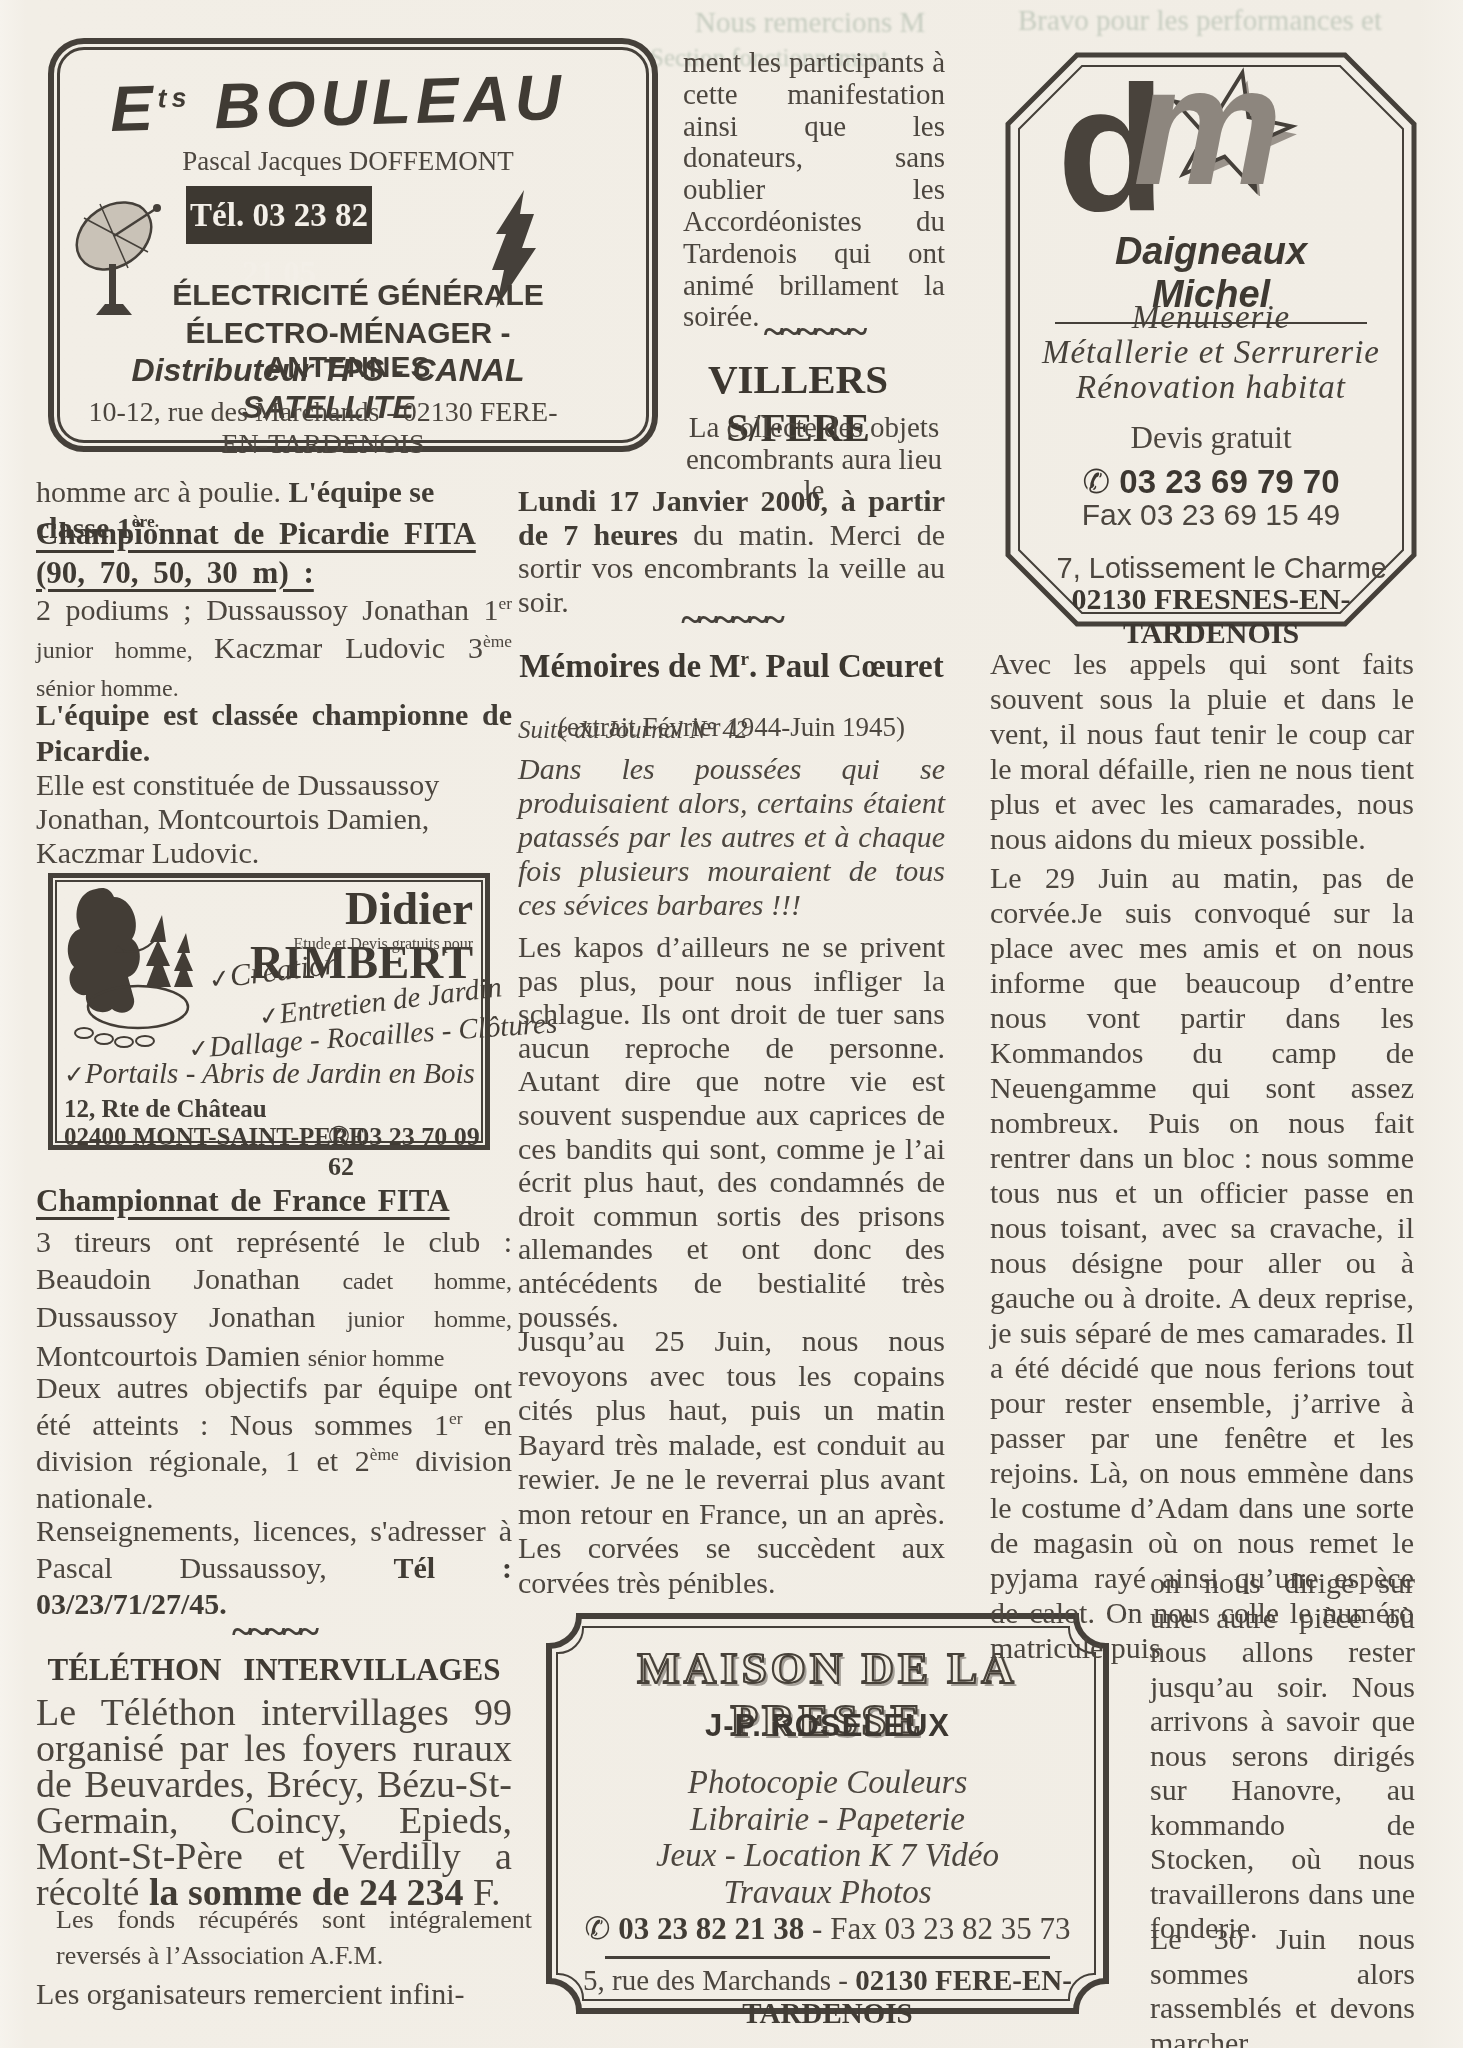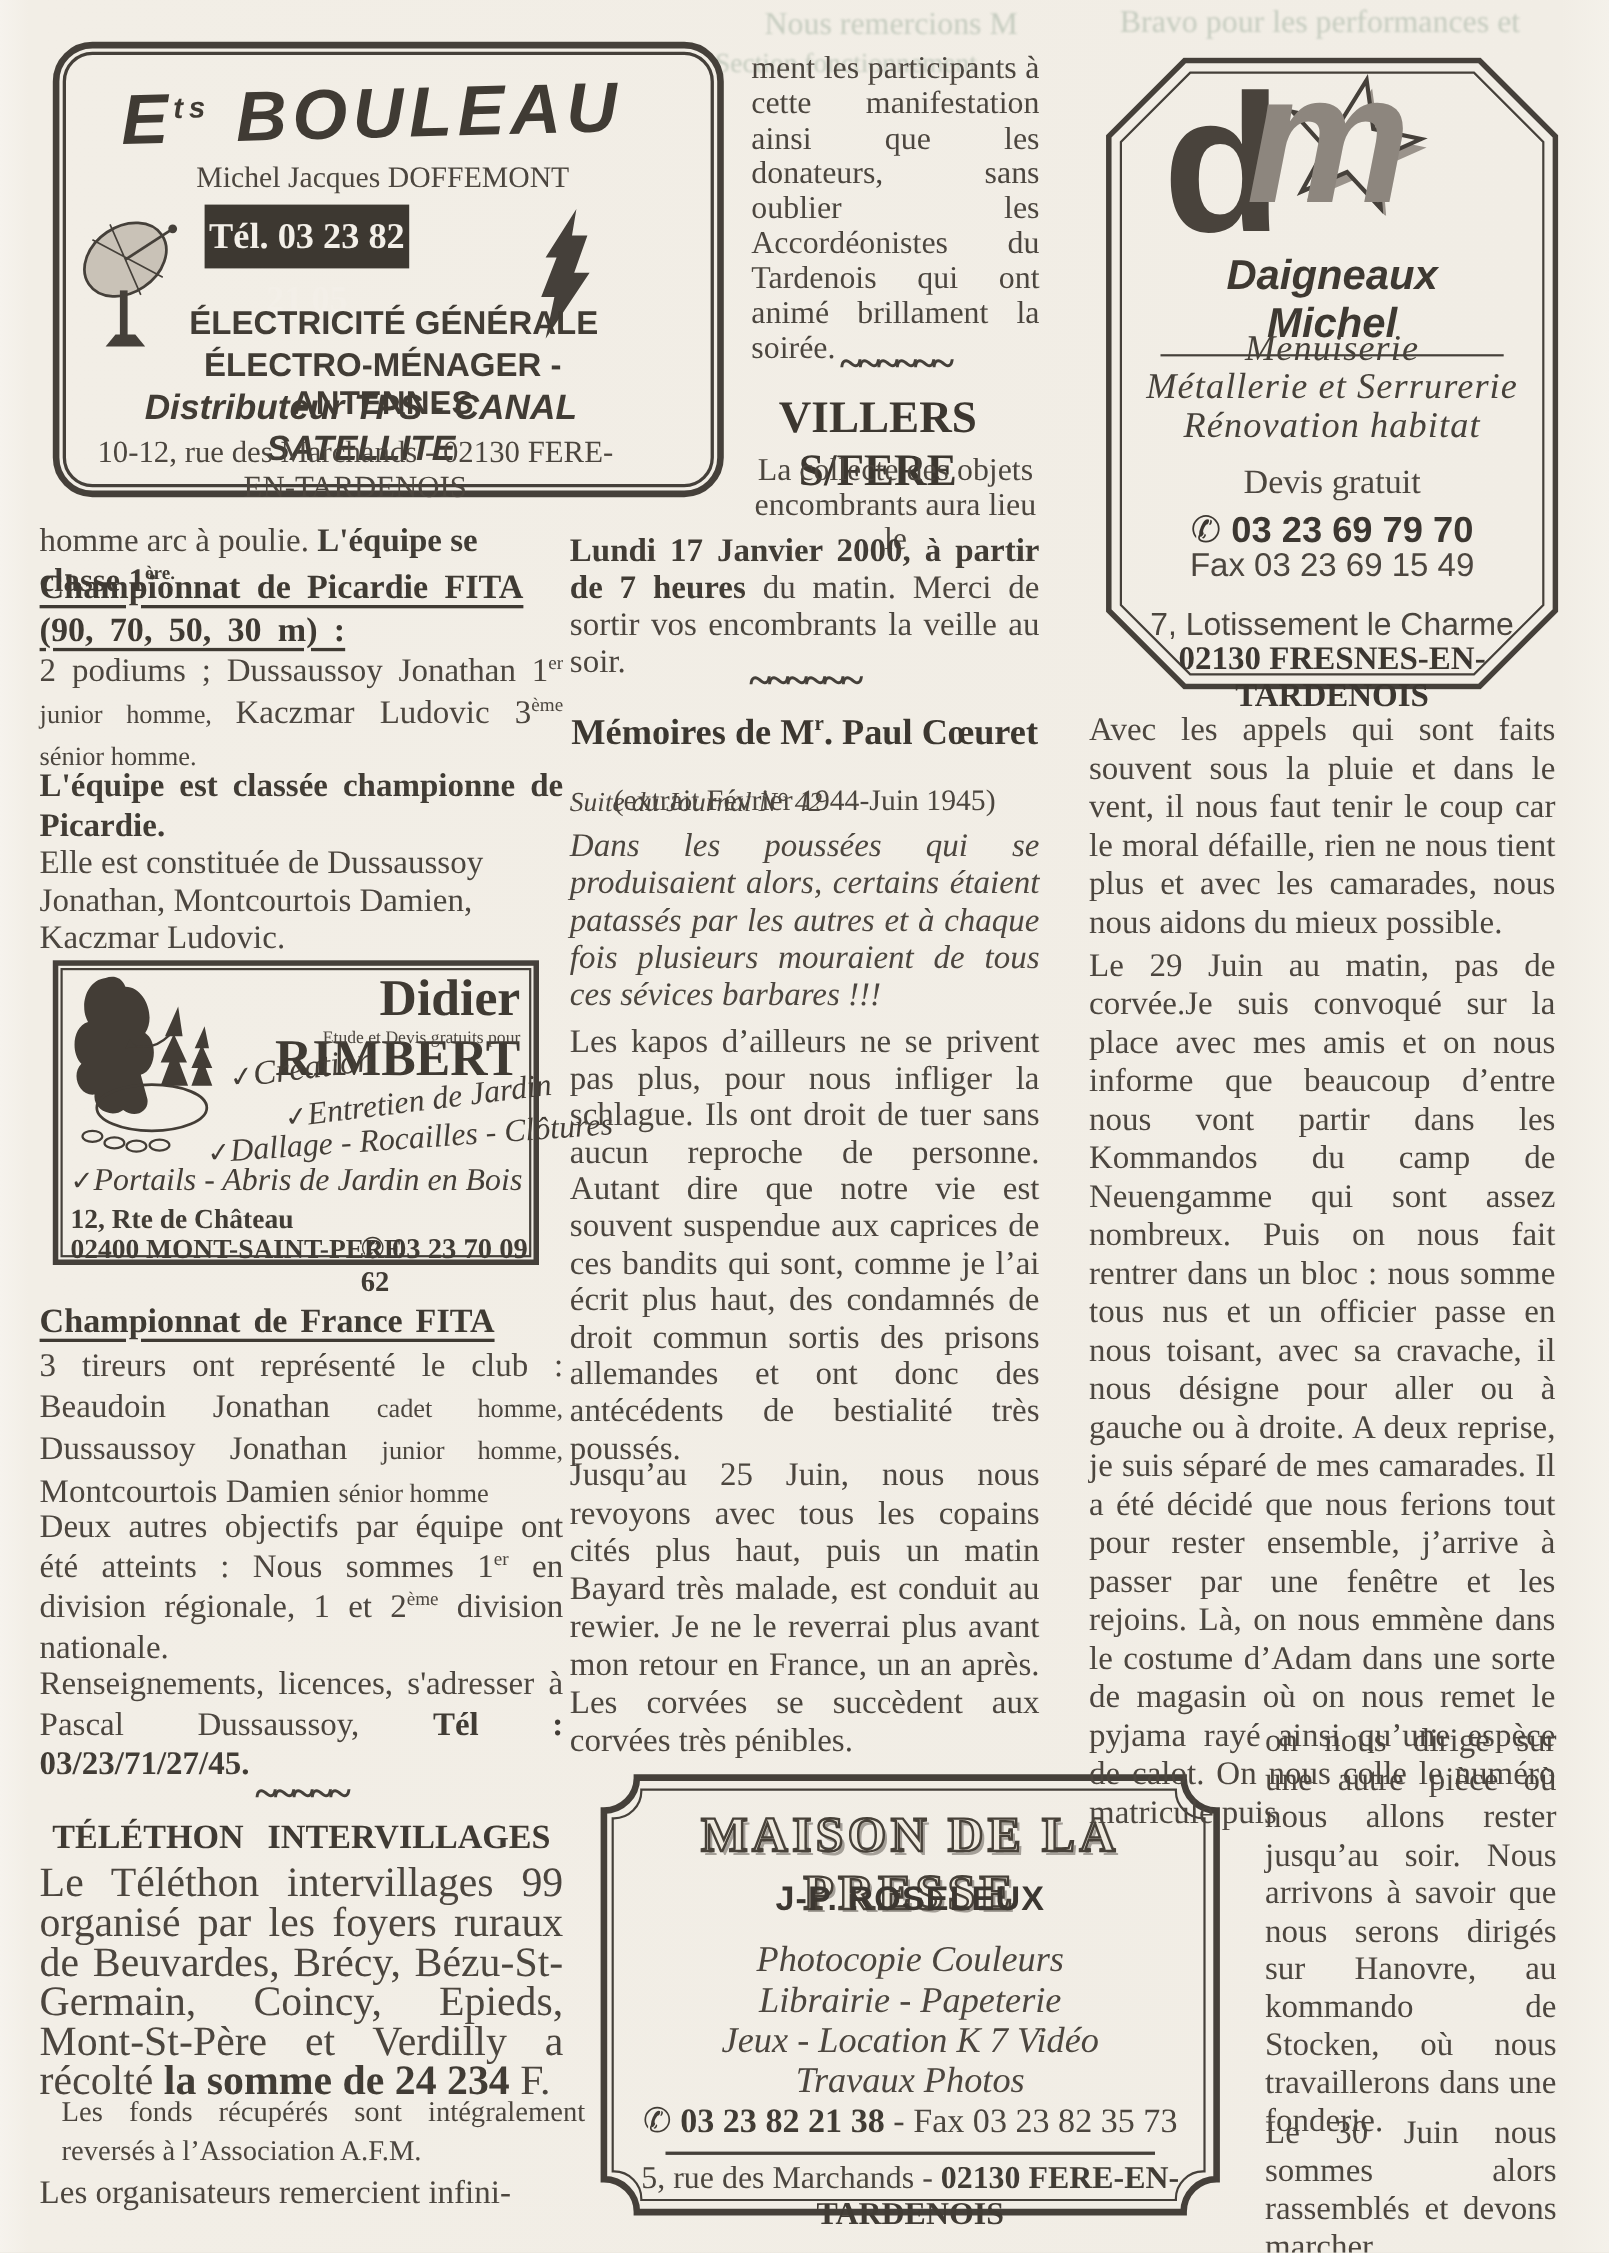--- a/index.html
+++ b/index.html
@@ -47,21 +47,21 @@
   <div class="abs bleed serif" style="left:650px; top:44px; font-size:25px;">Section fonctionnement</div>
   <div class="abs bleed serif" style="left:1018px; top:4px;">Bravo pour les performances et</div>
 
   <div class="abs" style="left:48px; top:38px; width:610px; height:414px;">
     <div class="frame-outer"></div>
     <div class="frame-inner"></div>
     <div class="abs bouleau-logo" style="left:60px; top:28px; width:460px; font-size:64px; text-align:center;">
       <span>E</span><sup style="font-size:.42em;">ts</sup>
       <span>BOULEAU</span>
     </div>
-    <div class="abs serif ctr" style="left:110px; top:108px; width:380px; font-size:27px;">Michel Jacques DOFFEMONT</div>
+    <div class="abs serif ctr" style="left:110px; top:108px; width:380px; font-size:27px;">Pascal Jacques DOFFEMONT</div>
     <div class="abs banner serif" style="left:138px; top:148px; width:186px; height:58px; font-size:33px; line-height:58px;">Tél. 03 23 82 21 05</div>
 
     <svg class="abs" style="left:14px; top:150px;" width="110" height="130" viewBox="0 0 110 130">
       <ellipse cx="52" cy="48" rx="40" ry="30" fill="#c9c2b7" stroke="#45403a" stroke-width="2.5" transform="rotate(-34 52 48)"></ellipse>
       <path d="M22 30 L86 64 M38 16 L66 80" stroke="#45403a" stroke-width="1.5" fill="none"></path>
       <line x1="52" y1="48" x2="95" y2="20" stroke="#45403a" stroke-width="2.5"></line>
       <circle cx="95" cy="20" r="4" fill="#45403a"></circle>
       <rect x="47" y="76" width="7" height="44" fill="#45403a"></rect>
       <path d="M34 127 h36 l-9 -11 h-18 Z" fill="#45403a"></path>
     </svg>
@@ -203,21 +203,21 @@
     <div class="abs script ctr" style="left:30px; top:248px; width:352px; font-size:33px; line-height:35px; color:#46413a;">
       <div>Menuiserie</div>
       <div>Métallerie et Serrurerie</div>
       <div>Rénovation habitat</div>
     </div>
     <div class="abs serif ctr" style="left:30px; top:368px; width:352px; font-size:31px;">Devis gratuit</div>
     <div class="abs sans b ctr" style="left:30px; top:410px; width:352px; font-size:33px; color:#3c3731;">
       <span class="phoneglyph">✆</span> <span>03 23 69 79 70</span>
     </div>
     <div class="abs sans ctr" style="left:30px; top:446px; width:352px; font-size:30px;">Fax 03 23 69 15 49</div>
-    <div class="abs sans ctr" style="left:30px; top:500px; width:352px; font-size:29px;">7, Lotissement le Charme</div>
+    <div class="abs sans ctr" style="left:30px; top:500px; width:352px; font-size:29px;text-align:right;">7, Lotissement le Charme</div>
     <div class="abs serif b ctr" style="left:20px; top:530px; width:372px; font-size:30px; color:#3c3731;">02130 FRESNES-EN-TARDENOIS</div>
   </div>
 
   <div class="abs p serif" style="left:990px; top:646px; width:424px; font-size:30px; line-height:35px;">Avec les appels qui sont faits souvent sous la pluie et dans le vent, il nous faut tenir le coup car le moral défaille, rien ne nous tient plus et avec les camarades, nous nous aidons du mieux possible.</div>
   <div class="abs p serif" style="left:990px; top:860px; width:424px; font-size:30px; line-height:35px;">Le 29 Juin au matin, pas de corvée.Je suis convoqué sur la place avec mes amis et on nous informe que beaucoup d’entre nous vont partir dans les Kommandos du camp de Neuengamme qui sont assez nombreux. Puis on nous fait rentrer dans un bloc : nous somme tous nus et un officier passe en nous toisant, avec sa cravache, il nous désigne pour aller ou à gauche ou à droite. A deux reprise, je suis séparé de mes camarades. Il a été décidé que nous ferions tout pour rester ensemble, j’arrive à passer par une fenêtre et les rejoins. Là, on nous emmène dans le costume d’Adam dans une sorte de magasin où on nous remet le pyjama rayé ainsi qu’une espèce de calot. On nous colle le numéro matricule puis</div>
   <div class="abs p serif" style="left:1150px; top:1566px; width:265px; font-size:30px; line-height:34.5px;">on nous dirige sur une autre pièce où nous allons rester jusqu’au soir. Nous arrivons à savoir que nous serons dirigés sur Hanovre, au kommando de Stocken, où nous travaillerons dans une fonderie.</div>
   <div class="abs p serif" style="left:1150px; top:1922px; width:265px; font-size:30px; line-height:34.5px;">Le 30 Juin nous sommes alors rassemblés et devons marcher</div>
 
 </div>
 

